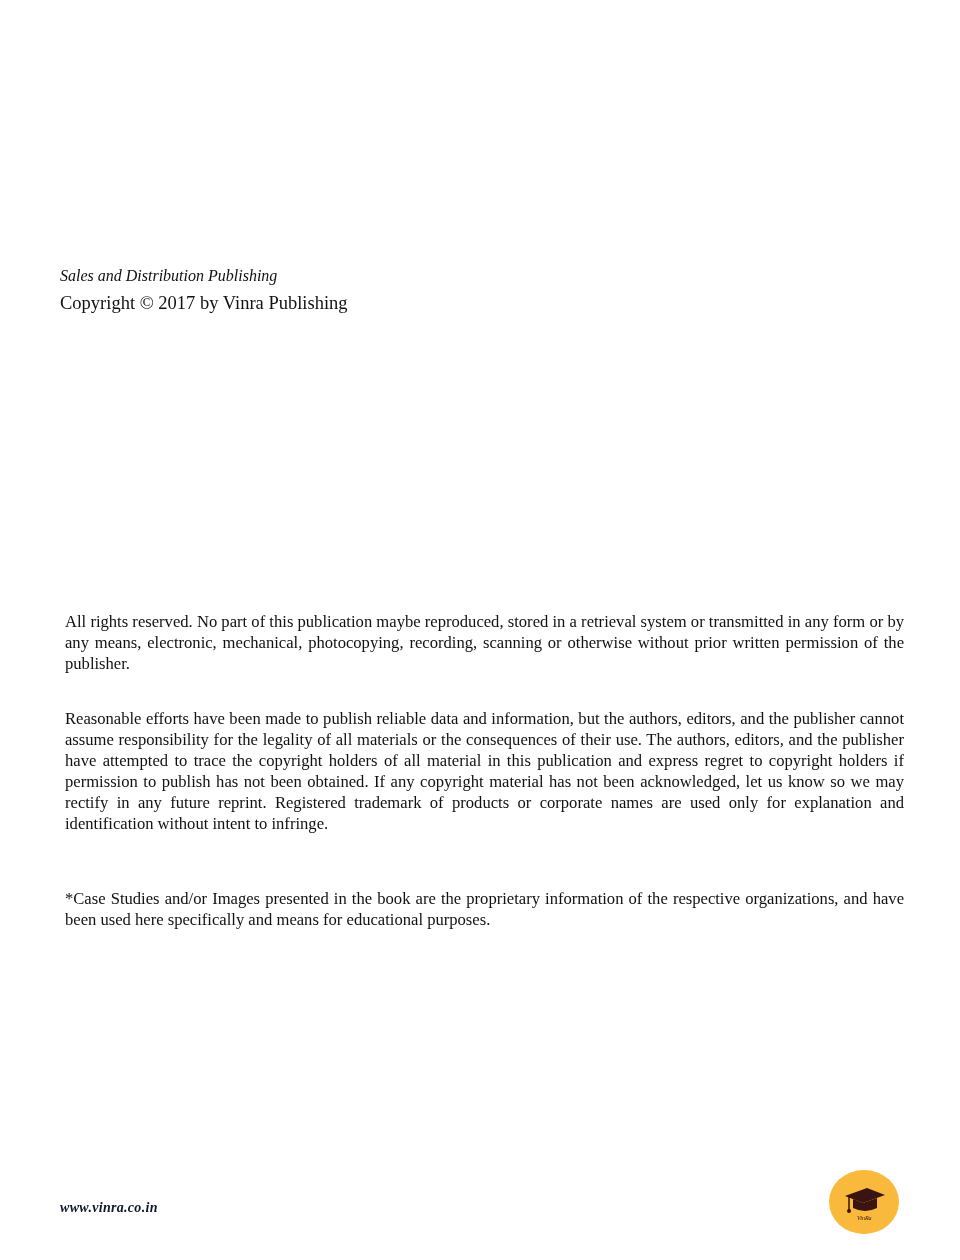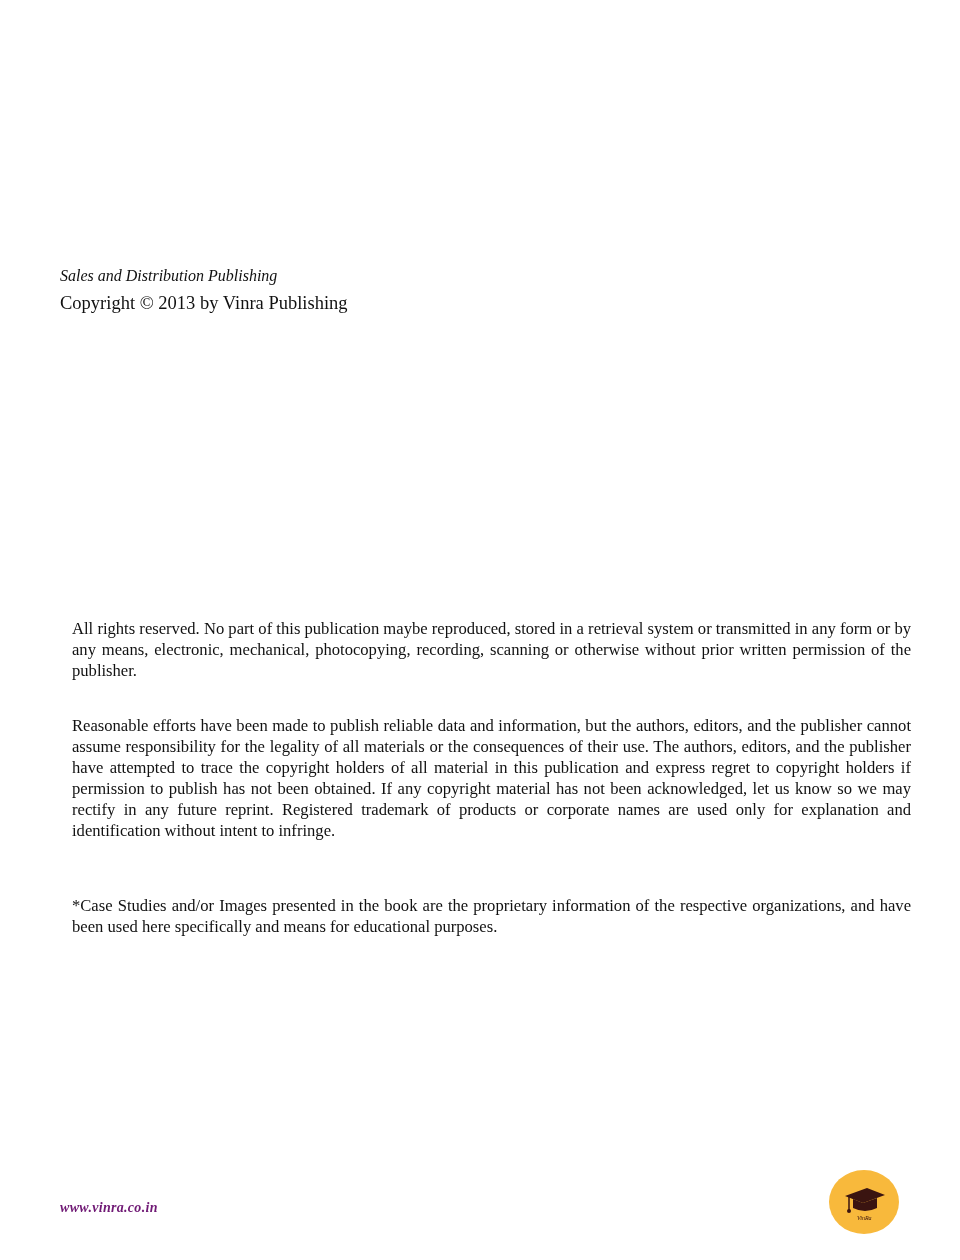--- a/index.html
+++ b/index.html
@@ -1,35 +1,35 @@
 <!DOCTYPE html>
 <html><head>
 <meta charset="utf-8">
 <style>
   html, body { margin: 0; padding: 0; background: #ffffff; }
   body { width: 960px; height: 1260px; position: relative; overflow: hidden;
          font-family: "Liberation Serif", "DejaVu Serif", serif; color: #111111; }
   .title { position: absolute; left: 60px; top: 265px; font-style: italic; font-size: 16px; line-height: 22px; }
   .copyright { position: absolute; left: 60px; top: 291px; font-size: 18.5px; line-height: 24px; }
   .para { position: absolute; left: 60px; width: 839px; font-size: 16.6px; line-height: 21px;
-          text-align: justify; margin: 12px; }
+          text-align: justify; margin: 5px; }
   .p1 { top: 606px; }
   .p2 { top: 703px; }
   .p3 { top: 883px; }
   .footer-url { position: absolute; left: 60px; top: 1200px; font-size: 14px; font-weight: bold;
-                font-style: italic; color: #701a75; text-decoration: none; letter-spacing: 0.3px; }
+                font-style: italic; color: #0f172a; text-decoration: none; letter-spacing: 0.3px; }
   .logo { position: absolute; left: 829px; top: 1170px; width: 70px; height: 64px; border-radius: 50%;
           background: #f8b93c; display: flex; align-items: center; justify-content: center; }
   .logo svg { width: 46px; height: 40px; }
 </style>
 </head>
 <body>
 
 <div class="title">Sales and Distribution Publishing</div>
-<div class="copyright">Copyright © 2013 by Vinra Publishing</div>
+<div class="copyright">Copyright © 2017 by Vinra Publishing</div>
 
 <p class="para p1">All rights reserved. No part of this publication maybe reproduced, stored in a retrieval system or transmitted in any form or by any means, electronic, mechanical, photocopying, recording, scanning or otherwise without prior written permission of the publisher.</p>
 <p class="para p2">Reasonable efforts have been made to publish reliable data and information, but the authors, editors, and the publisher cannot assume responsibility for the legality of all materials or the consequences of their use. The authors, editors, and the publisher have attempted to trace the copyright holders of all material in this publication and express regret to copyright holders if permission to publish has not been obtained. If any copyright material has not been acknowledged, let us know so we may rectify in any future reprint. Registered trademark of products or corporate names are used only for explanation and identification without intent to infringe.</p>
 <p class="para p3">*Case Studies and/or Images presented in the book are the proprietary information of the respective organizations, and have been used here specifically and means for educational purposes.</p>
 
 <a class="footer-url">www.vinra.co.in</a>
 
 <div class="logo">
   <svg viewBox="0 0 46 40">
     <polygon points="4,14 26,6 44,13 22,21" fill="#3a1410"></polygon>

